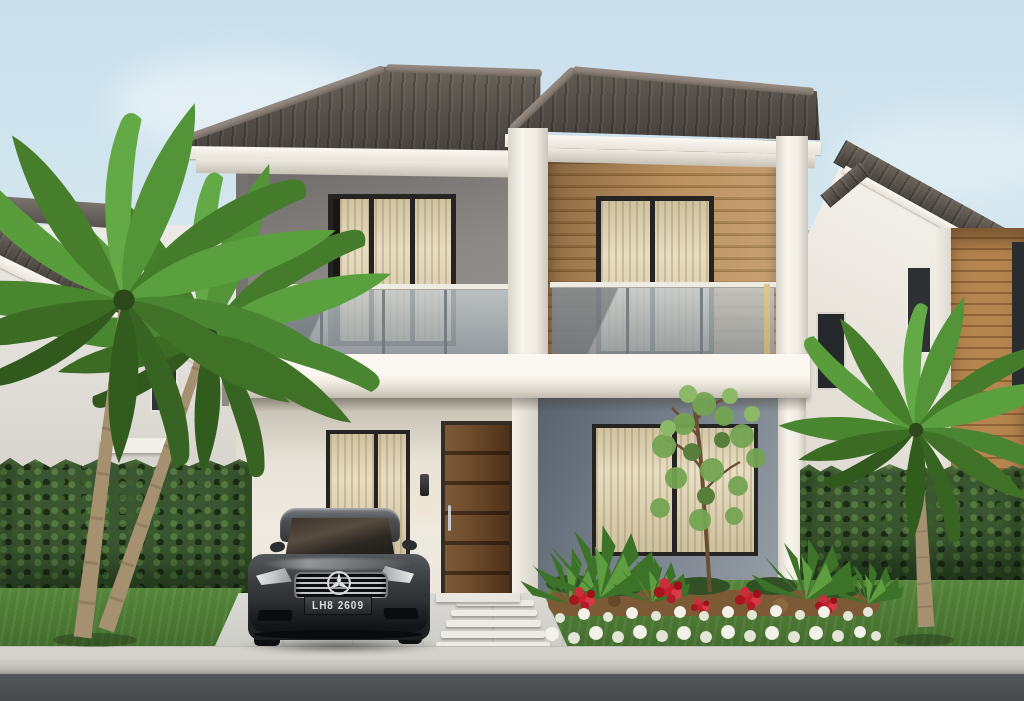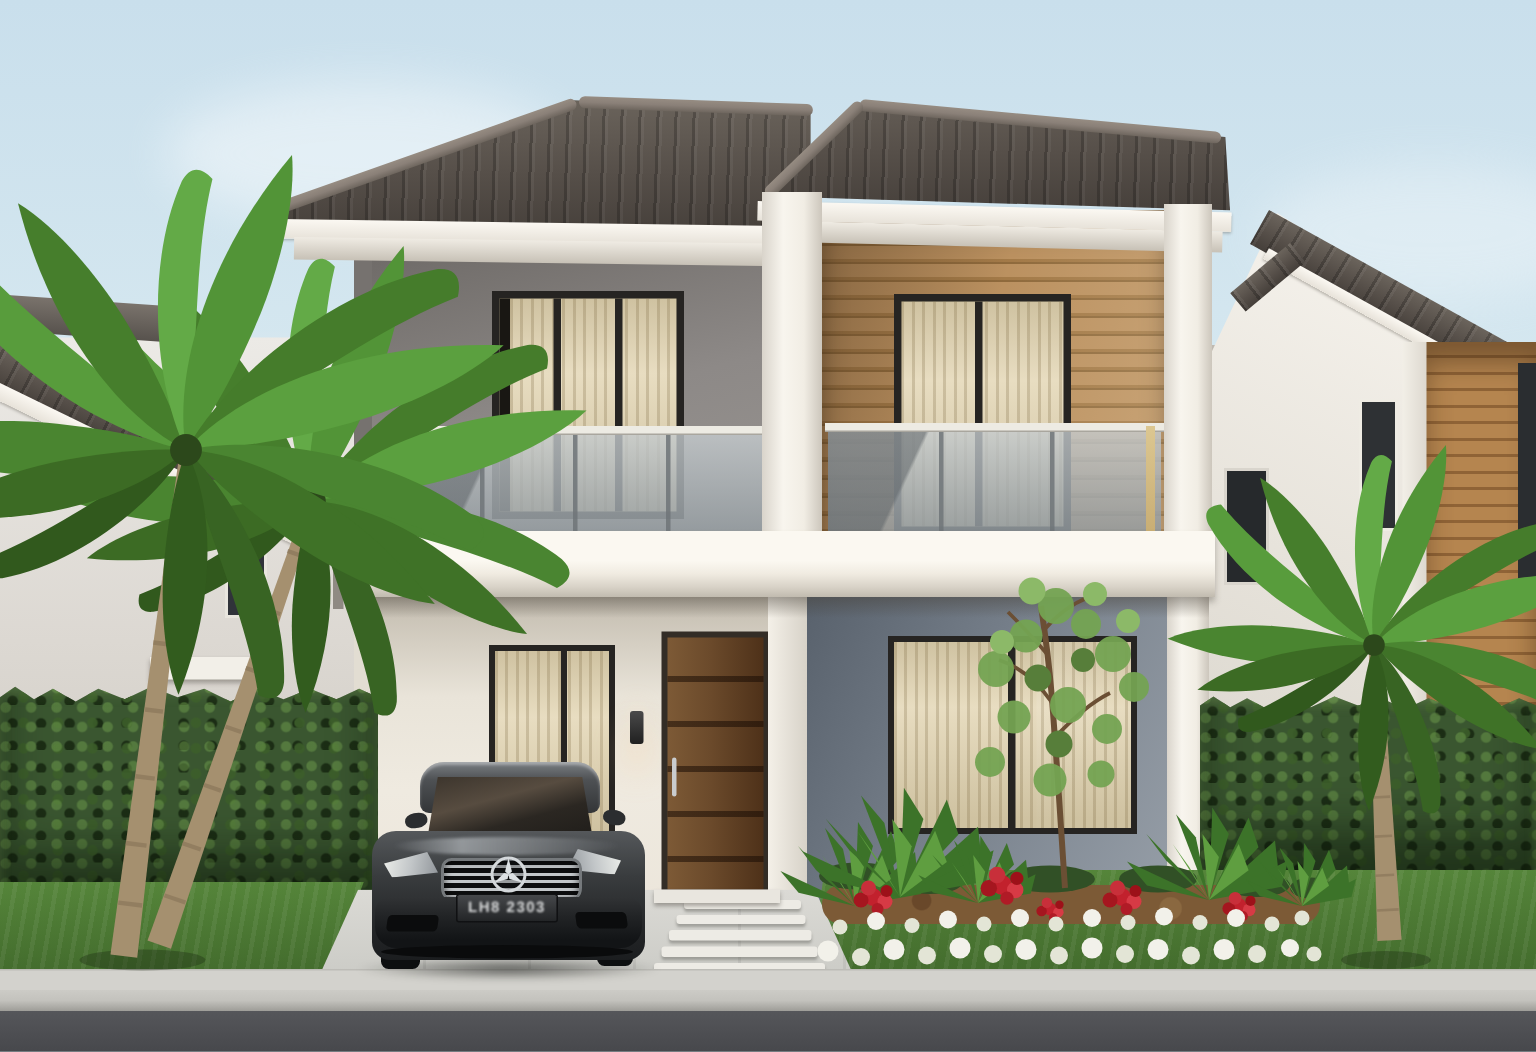--- a/index.html
+++ b/index.html
@@ -305,21 +305,21 @@
       <g fill="#dde1e4">
         <path d="M15 4 L17.3 13 L15 15 L12.7 13 Z"></path>
         <path d="M15 4 L17.3 13 L15 15 L12.7 13 Z" transform="rotate(120 15 15)"></path>
         <path d="M15 4 L17.3 13 L15 15 L12.7 13 Z" transform="rotate(240 15 15)"></path>
       </g>
     </svg>
     <div class="abs" style="left:4px;top:96px;width:178px;height:34px;border-radius:10px 10px 14px 14px;background:linear-gradient(180deg,#313335,#212325 40%,#121416 85%);"></div>
     <div class="abs" style="left:12px;top:108px;width:34px;height:11px;transform:skewX(-8deg);background:#0b0c0d;border-radius:3px;"></div>
     <div class="abs" style="left:138px;top:106px;width:34px;height:11px;transform:skewX(8deg);background:#0b0c0d;border-radius:3px;"></div>
     <div class="abs" style="left:58px;top:94px;width:66px;height:17px;background:linear-gradient(#45474a,#232527);border:1px solid #101113;border-radius:2px;">
-      <span class="plate-text">LH8 2303</span>
+      <span class="plate-text">LH8 2609</span>
     </div>
     <div class="abs" style="left:8px;top:128px;width:168px;height:9px;border-radius:50%;background:#0a0b0c;"></div>
   </div>
 
   <svg class="abs z6" style="left:0;top:0;" width="1024" height="701" viewBox="0 0 1024 701">
     <defs>
       <path id="fA" d="M0 0 C 34 -28, 98 -42, 166 -30 C 146 -16, 112 -6, 84 -2 C 54 2, 24 3, 0 0 Z"></path>
       <path id="fB" d="M0 0 C 38 -20, 108 -28, 158 -8 C 166 -4, 168 2, 160 10 C 112 0, 56 6, 0 0 Z"></path>
       <g id="trunk">
         <path d="M-9 340 L9 340 L5 0 L-4 0 Z" fill="#a5906f"></path>

